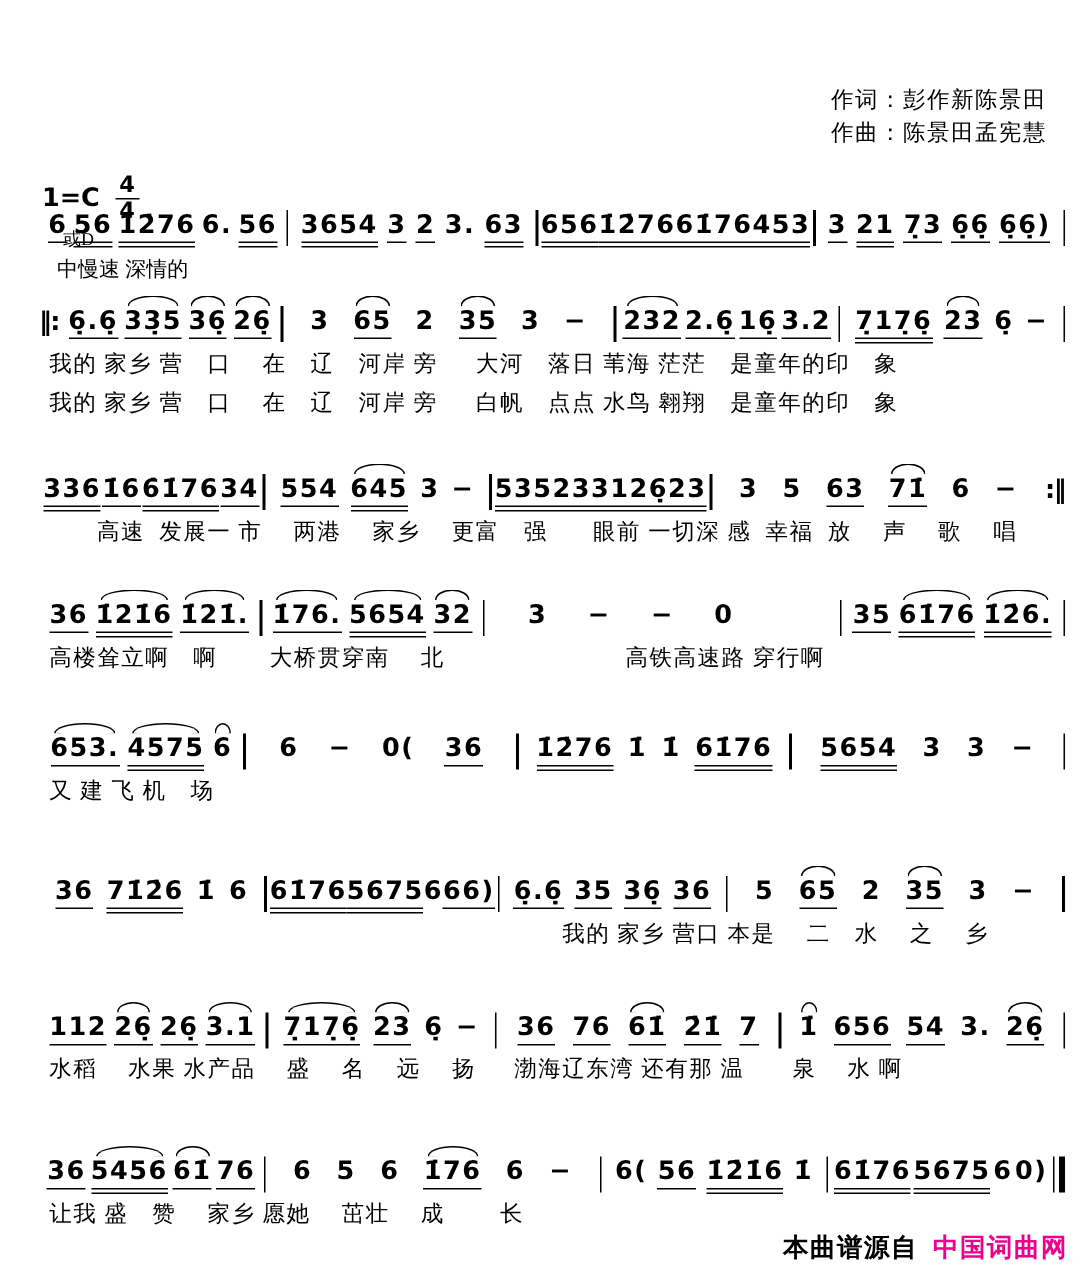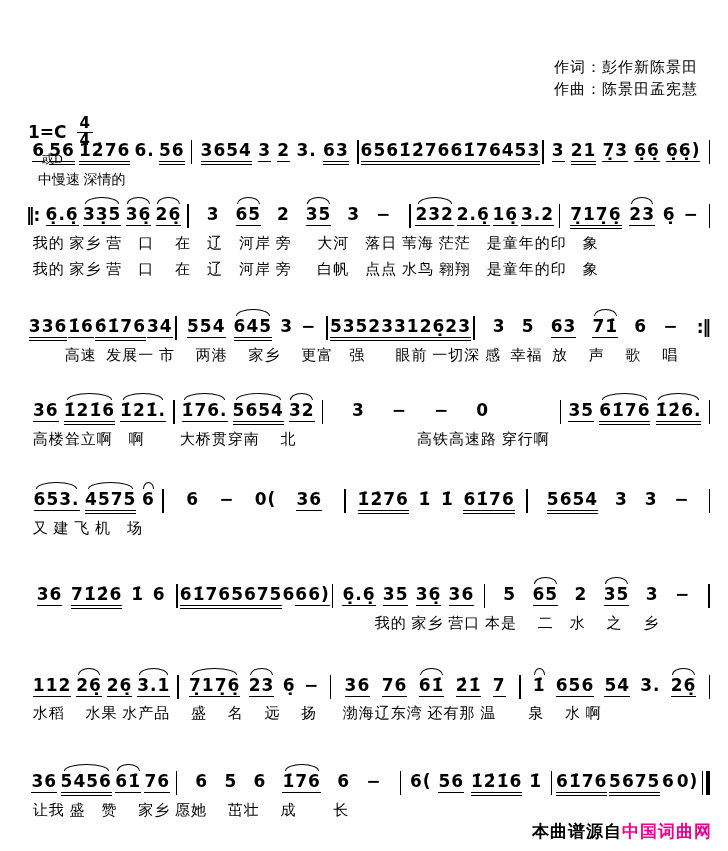--- a/index.html
+++ b/index.html
@@ -46,21 +46,21 @@
   .bar{width:1.5px;background:#000;height:24px;margin-top:0;flex:0 0 auto;}
   .spacer{width:42px;flex:0 0 auto;}
   .rep{font-weight:bold;letter-spacing:-1px;flex:0 0 auto;line-height:22px;}
   .bar-final{width:3px;border-left:1.5px solid #000;border-right:4px solid #000;
         height:24px;flex:0 0 auto;}
   .lyrics-row{font-size:15px;line-height:23px;margin-top:3px;letter-spacing:1px;
         white-space:pre;}
 
   
   #footer{position:absolute;top:820px;right:16px;font-size:17px;font-weight:bold;
-          letter-spacing:1px;display:flex;}
+          letter-spacing:1px;display:flex;gap:10px;}
   #site-watermark{color:#ec008c;}
 </style>
 </head>
 <body>
 
 <div id="page">
 
 
   <div id="credits">
     <div>作词：彭作新陈景田</div>

